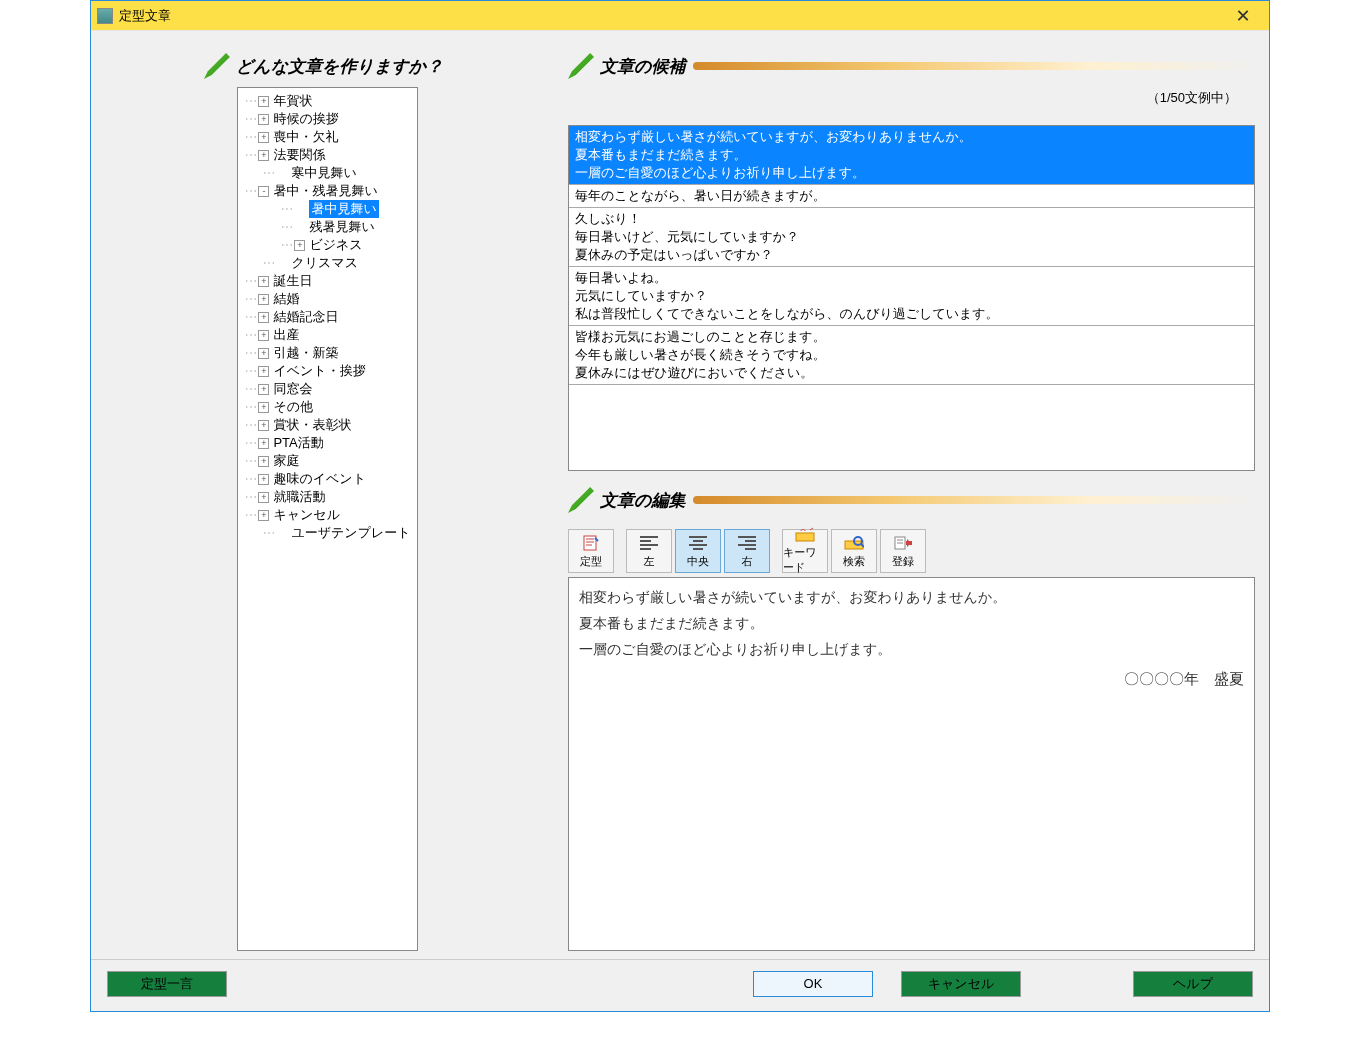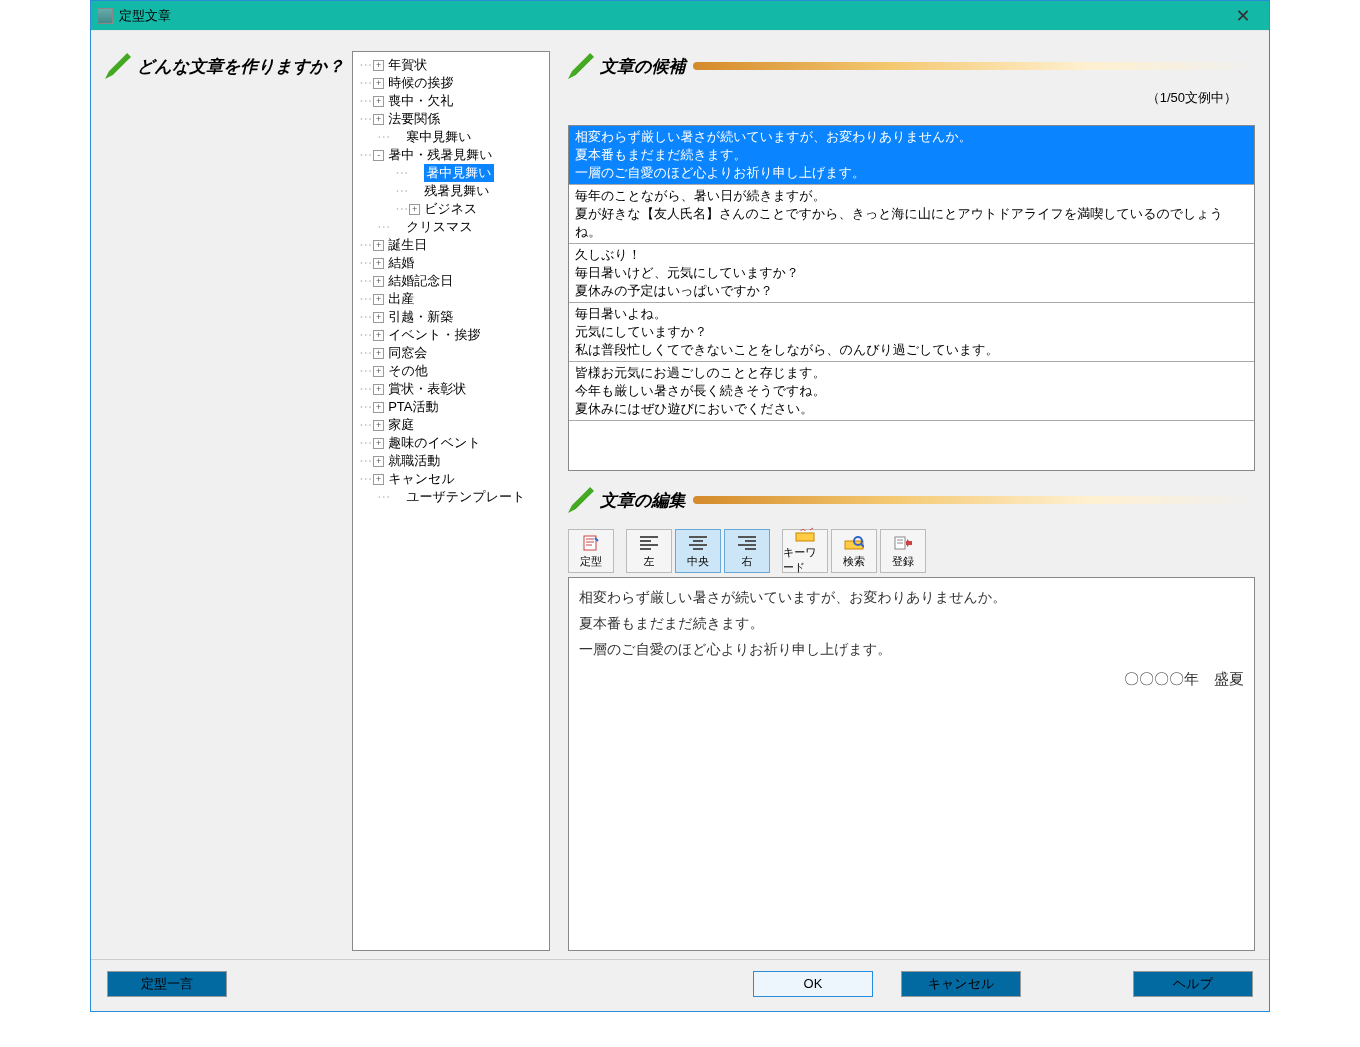--- a/index.html
+++ b/index.html
@@ -3,35 +3,35 @@
 <meta charset="utf-8">
 <style>
 * { box-sizing: border-box; margin: 0; padding: 0; font-family: "MS PGothic", "Meiryo", sans-serif; }
 body { background: #fff; width: 1360px; height: 1047px; position: relative; }
 
 .window {
   position: absolute; left: 90px; top: 0; width: 1180px; height: 1012px;
   background: #f0f0f0; border: 1px solid #2a8cd8;
 }
 .titlebar {
-  height: 30px; background: #14b8a6; display: flex; align-items: center;
+  height: 30px; background: #fde047; display: flex; align-items: center;
   padding: 0 6px; border-bottom: 1px solid #e6e6e6;
 }
 .titlebar .app-icon {
   width: 16px; height: 16px; background: linear-gradient(#6aa, #488);
   border: 1px solid #888; margin-right: 6px;
 }
 .titlebar .title { font-size: 13px; }
 .titlebar .close {
   margin-left: auto; width: 40px; height: 28px; display: flex;
   align-items: center; justify-content: center; font-size: 18px; color: #333;
 }
 
 .content { padding: 20px 14px 8px; display: flex; gap: 18px; height: 928px; }
-.left-pane { width: 445px; display: flex; flex-direction: row; }
+.left-pane { width: 445px; display: flex; flex-direction: column; align-items: center; }
 .right-pane { flex: 1; display: flex; flex-direction: column; }
 
 .section-header {
   height: 30px; display: flex; align-items: center; margin-bottom: 6px;
 }
 .pencil-icon {
   width: 26px; height: 26px; display: inline-block;
   background: linear-gradient(135deg, #6a4 0%, #4a2 50%, #382 100%);
   clip-path: polygon(0% 100%, 15% 70%, 70% 15%, 85% 0%, 100% 15%, 85% 30%, 30% 85%);
   position: relative; margin-right: 6px;
@@ -86,21 +86,21 @@
   flex: 1; background: #fff; border: 1px solid #888; padding: 6px 10px;
   font-size: 14px; line-height: 26px; color: #333;
 }
 .editor .sig { text-align: right; margin-top: 4px; font-size: 15px; }
 
 .bottom-bar {
   border-top: 1px solid #ccc; height: 48px; display: flex; align-items: center;
   padding: 0 16px;
 }
 .btn {
-  height: 26px; min-width: 120px; background: #0369a1; border: 1px solid #999;
+  height: 26px; min-width: 120px; background: #15803d; border: 1px solid #999;
   font-size: 13px; text-align: center; line-height: 24px;
 }
 .btn.primary { border: 1px solid #2a8cd8; background: #eef6fd; }
 .spacer { flex: 1; }
 
 ::-webkit-scrollbar { width: 17px; }
 ::-webkit-scrollbar-track { background: #f0f0f0; }
 ::-webkit-scrollbar-thumb { background: #c8c8c8; border: 1px solid #aaa; }
 ::-webkit-scrollbar-button { height: 17px; background: #f0f0f0; border: 1px solid #bbb; }
 </style>
@@ -286,21 +286,20 @@
       </div>
       <div class="counter">（1/50文例中）</div>
       <div class="list-box" id="cand">
           <div class="list-item selected">
             <div>相変わらず厳しい暑さが続いていますが、お変わりありませんか。</div>
             <div>夏本番もまだまだ続きます。</div>
             <div>一層のご自愛のほど心よりお祈り申し上げます。</div>
           </div>
           <div class="list-item">
             <div>毎年のことながら、暑い日が続きますが。</div>
-            <div>夏が好きな【友人氏名】さんのことですから、きっと海に山にとアウトドアライフを満喫しているのでしょうね。</div>
           </div>
           <div class="list-item">
             <div>久しぶり！</div>
             <div>毎日暑いけど、元気にしていますか？</div>
             <div>夏休みの予定はいっぱいですか？</div>
           </div>
           <div class="list-item">
             <div>毎日暑いよね。</div>
             <div>元気にしていますか？</div>
             <div>私は普段忙しくてできないことをしながら、のんびり過ごしています。</div>

